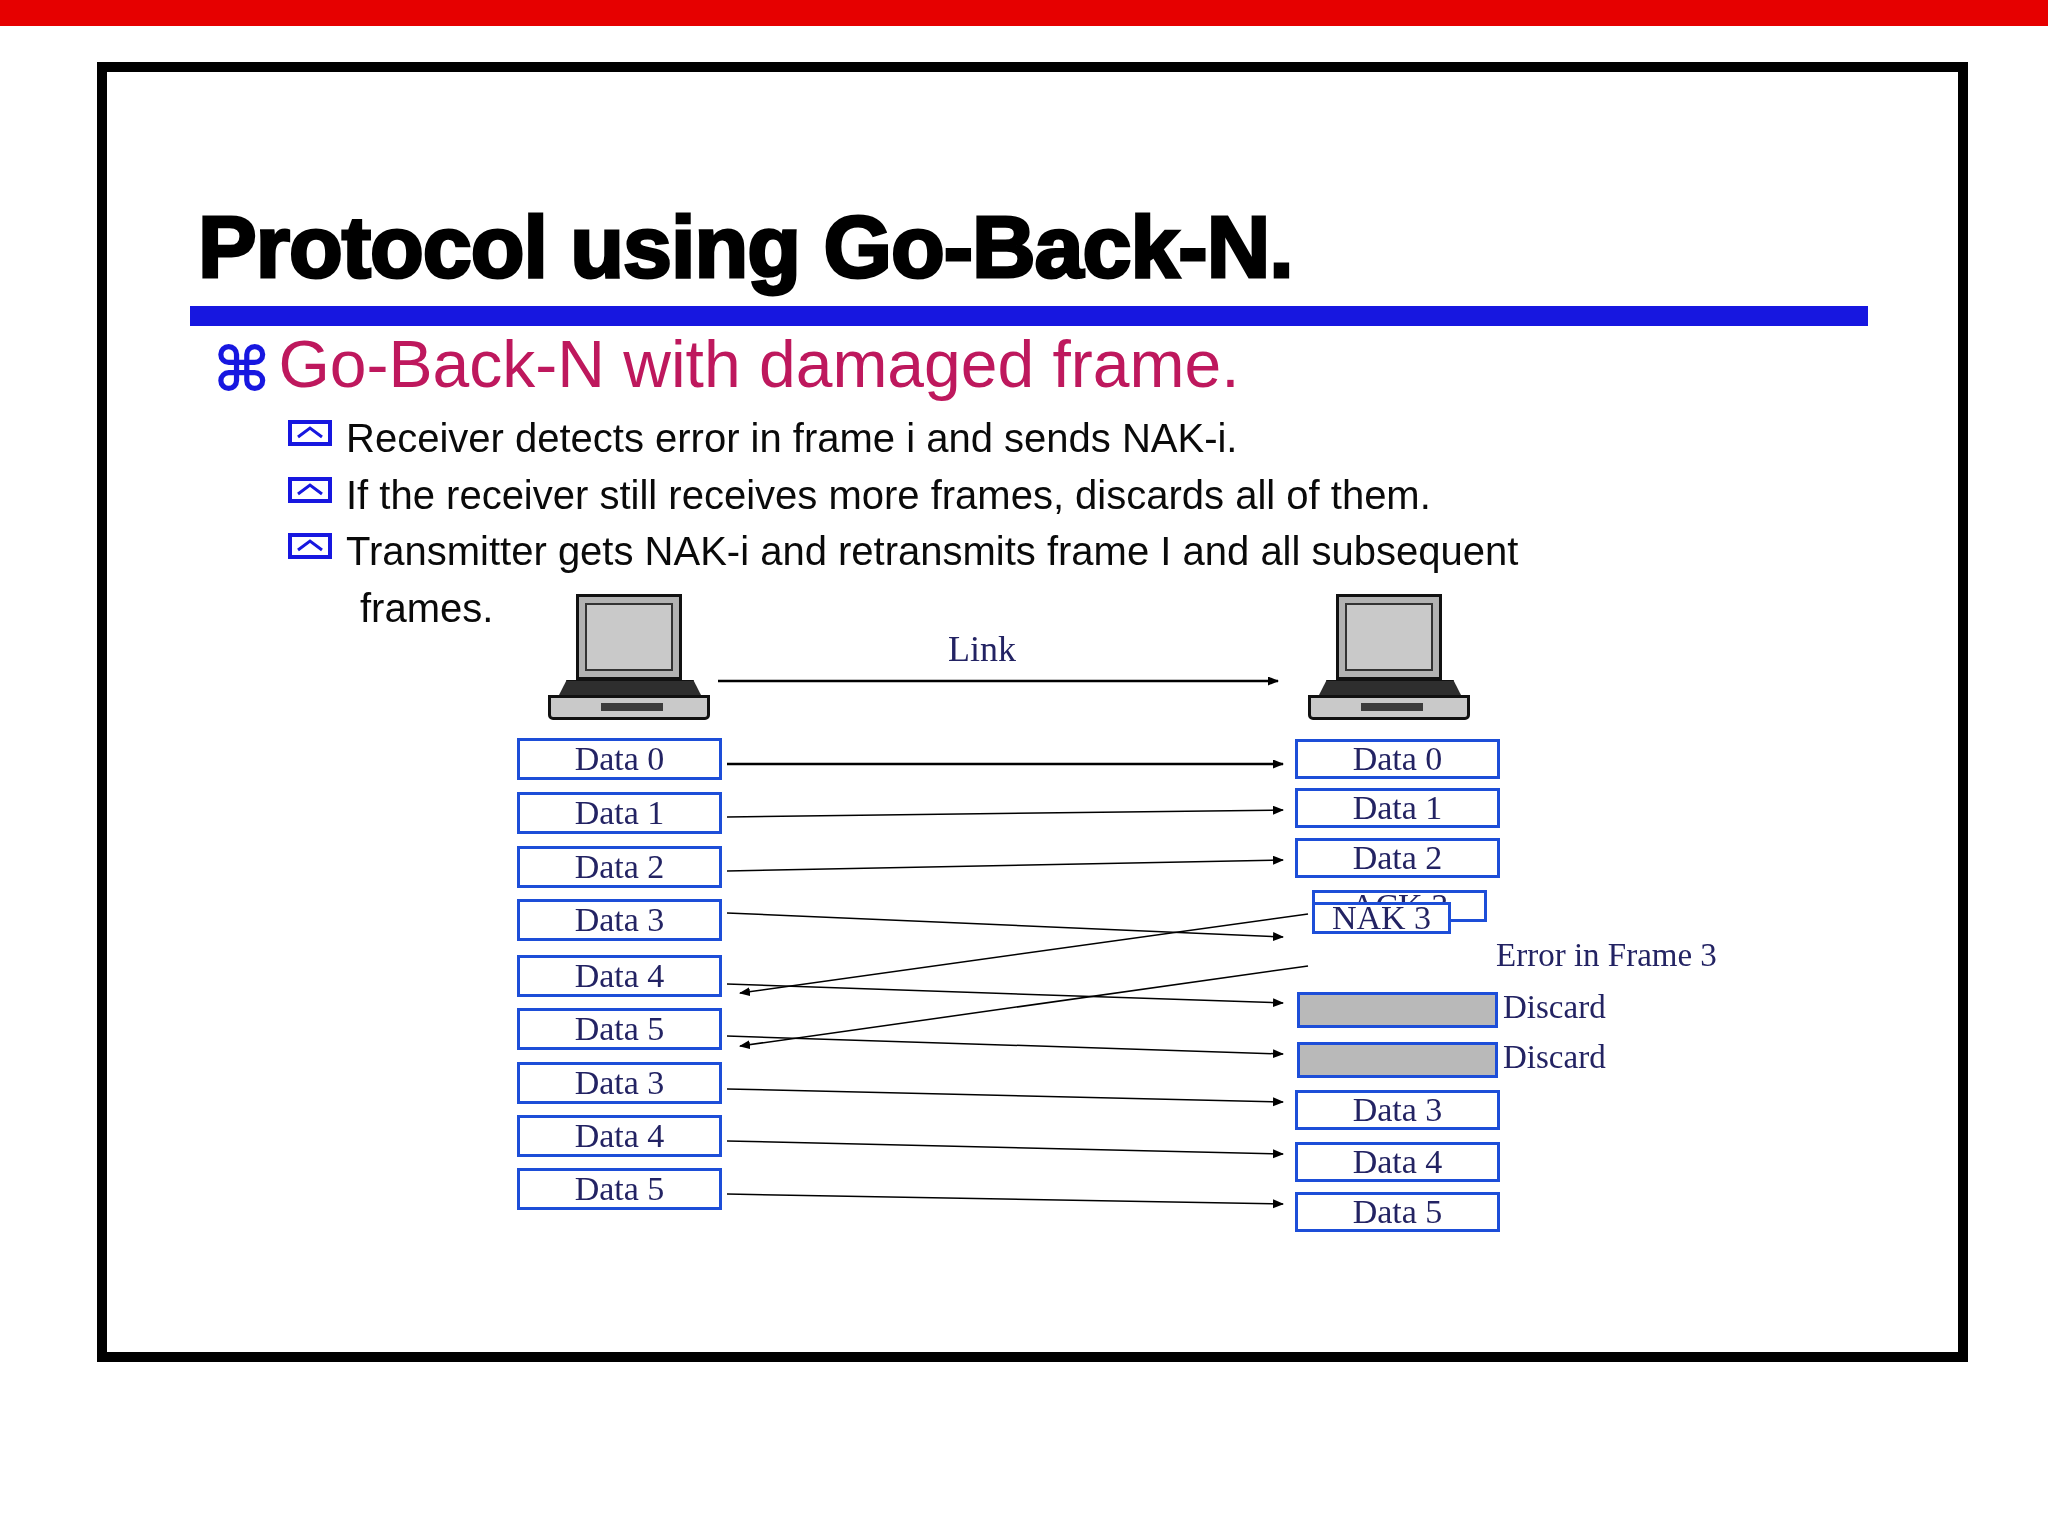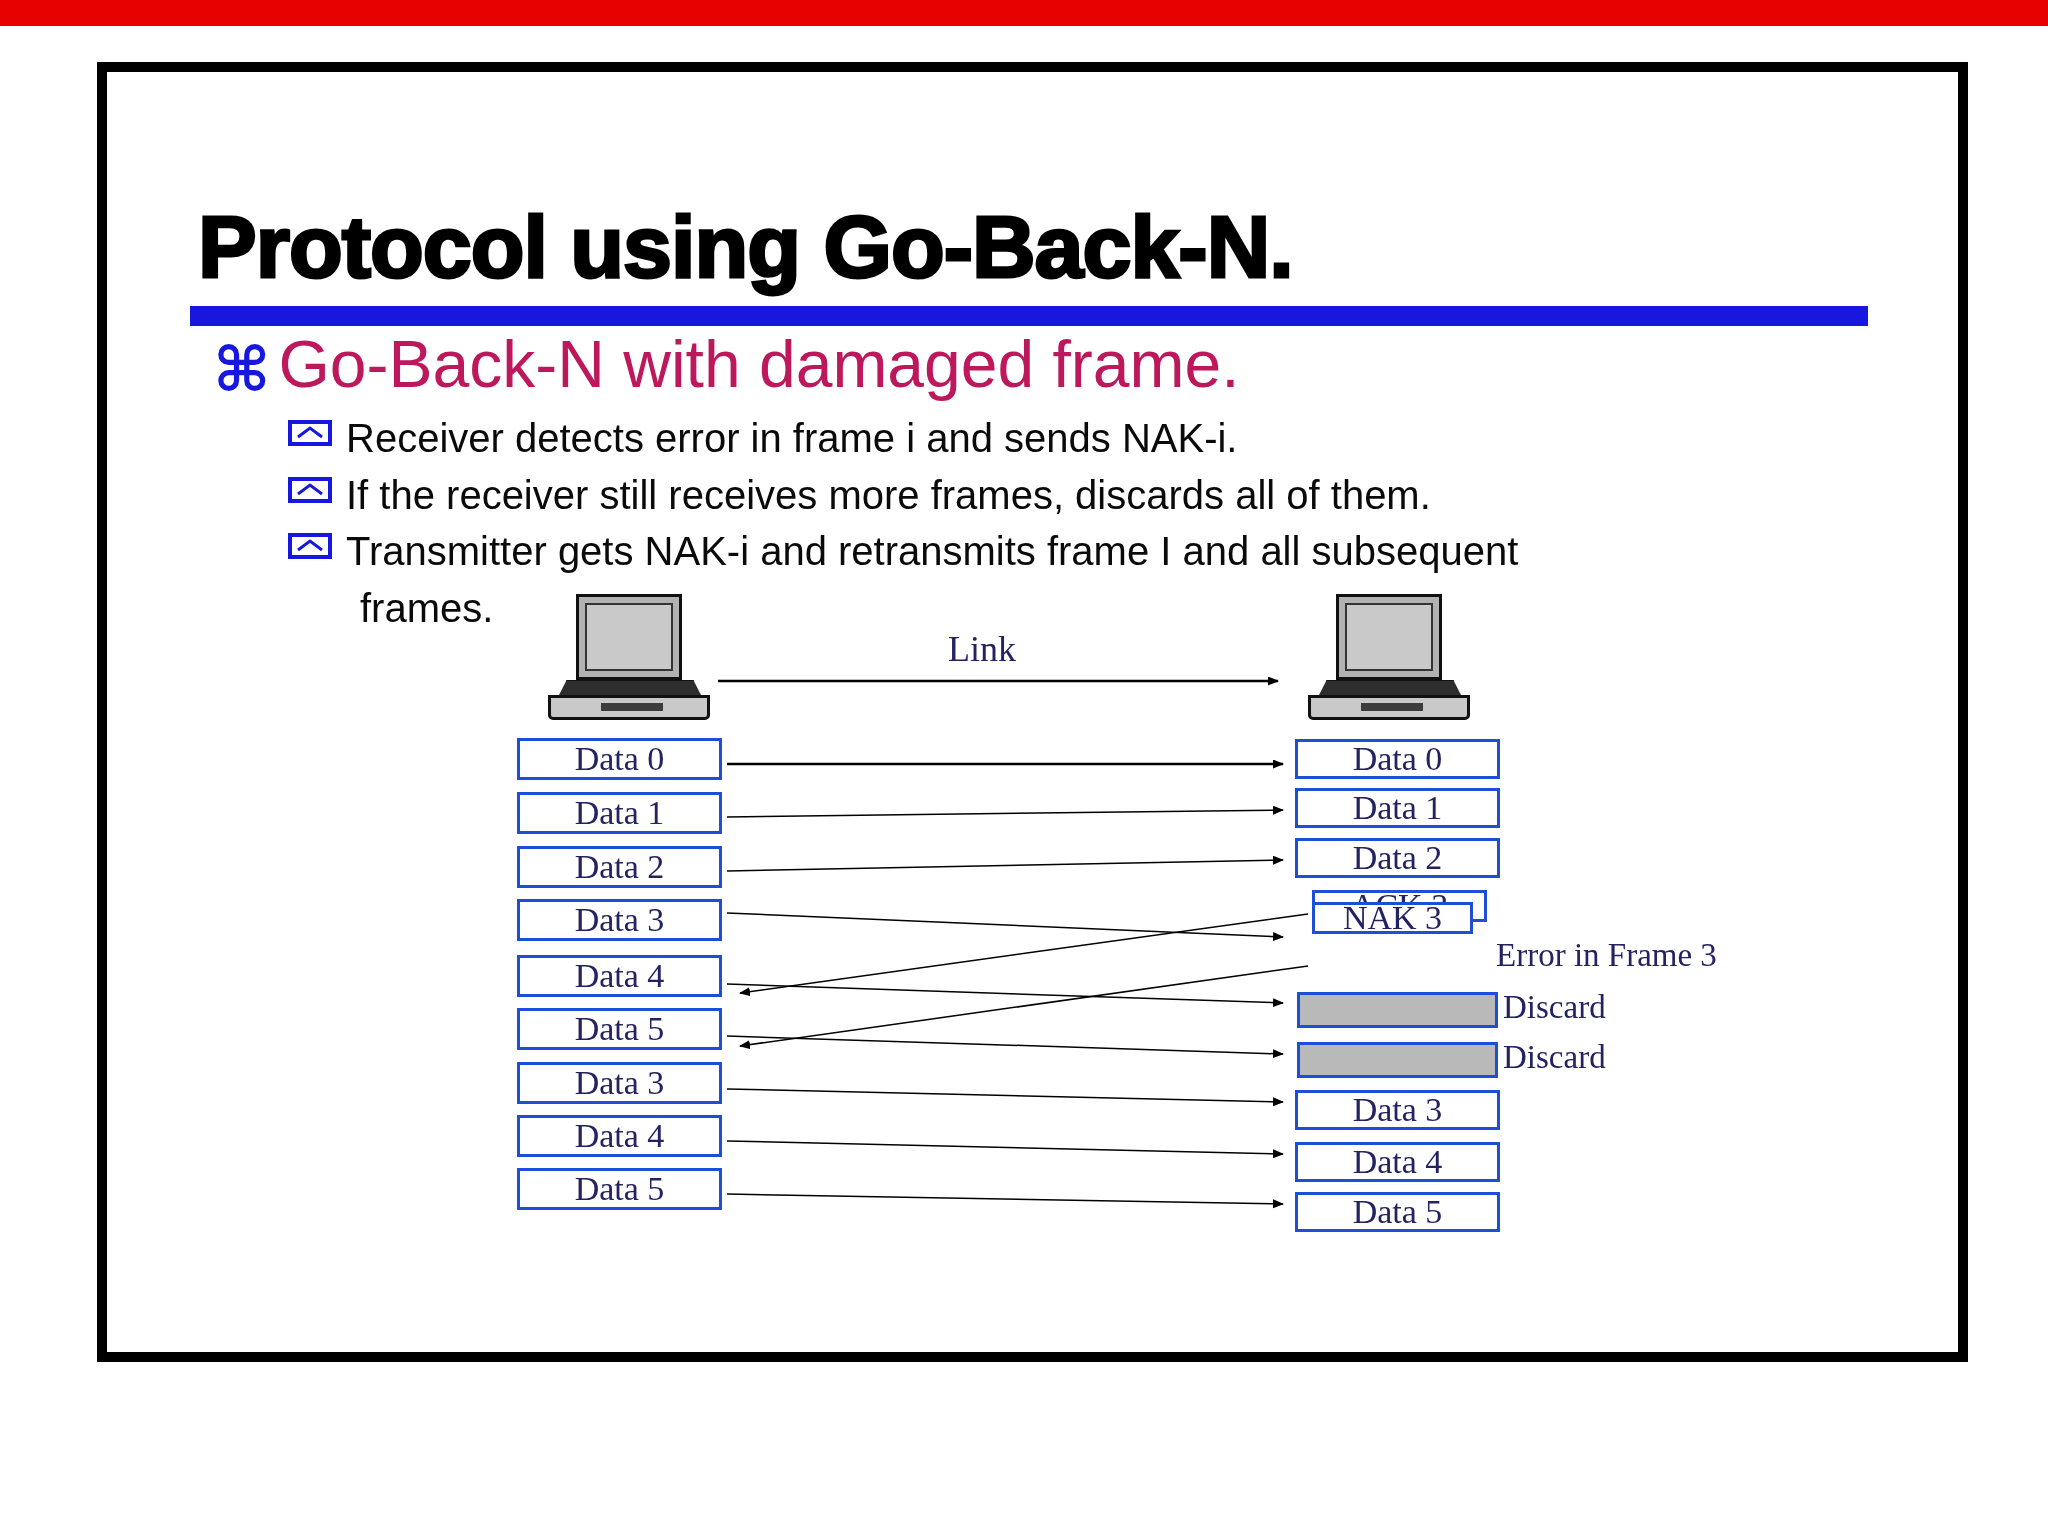--- a/index.html
+++ b/index.html
@@ -135,21 +135,21 @@
       <div class="frame-box" style="left: 517px; top: 1008px; width: 205px; height: 42px;">Data 5</div>
       <div class="frame-box" style="left: 517px; top: 1062px; width: 205px; height: 42px;">Data 3</div>
       <div class="frame-box" style="left: 517px; top: 1115px; width: 205px; height: 42px;">Data 4</div>
       <div class="frame-box" style="left: 517px; top: 1168px; width: 205px; height: 42px;">Data 5</div>
     </div>
   <div id="right-col">
       <div class="frame-box" style="left: 1295px; top: 739px; width: 205px; height: 40px;">Data 0</div>
       <div class="frame-box" style="left: 1295px; top: 788px; width: 205px; height: 40px;">Data 1</div>
       <div class="frame-box" style="left: 1295px; top: 838px; width: 205px; height: 40px;">Data 2</div>
       <div class="frame-box" style="left: 1312px; top: 890px; width: 175px; height: 32px;">ACK 3</div>
-      <div class="frame-box" style="left: 1312px; top: 902px; width: 161px; height: 32px;">NAK 3</div>
+      <div class="frame-box" style="left: 1312px; top: 902px; width: 139px; height: 32px;">NAK 3</div>
       <div class="frame-box discard" style="left: 1297px; top: 992px; width: 201px; height: 36px;"></div>
       <div class="frame-box discard" style="left: 1297px; top: 1042px; width: 201px; height: 36px;"></div>
       <div class="frame-box" style="left: 1295px; top: 1090px; width: 205px; height: 40px;">Data 3</div>
       <div class="frame-box" style="left: 1295px; top: 1142px; width: 205px; height: 40px;">Data 4</div>
       <div class="frame-box" style="left: 1295px; top: 1192px; width: 205px; height: 40px;">Data 5</div>
     </div>
   <div id="notes">
       <div class="side-note" style="left: 1496px; top: 937px;">Error in Frame 3</div>
       <div class="side-note" style="left: 1503px; top: 989px;">Discard</div>
       <div class="side-note" style="left: 1503px; top: 1039px;">Discard</div>

